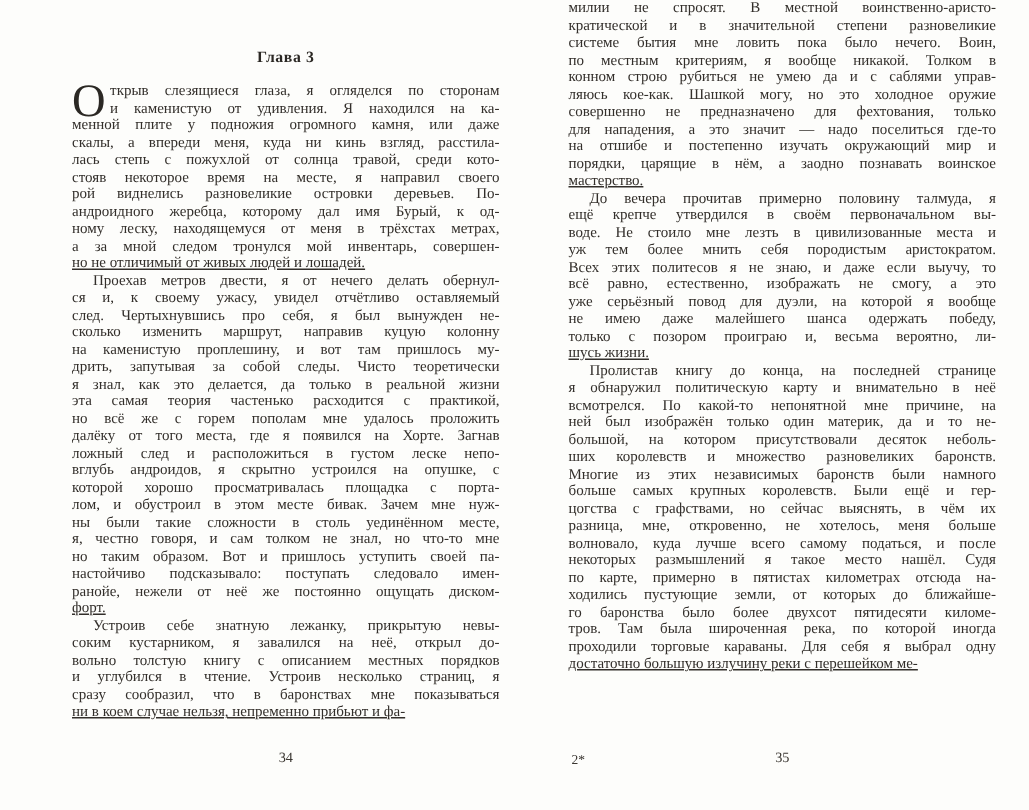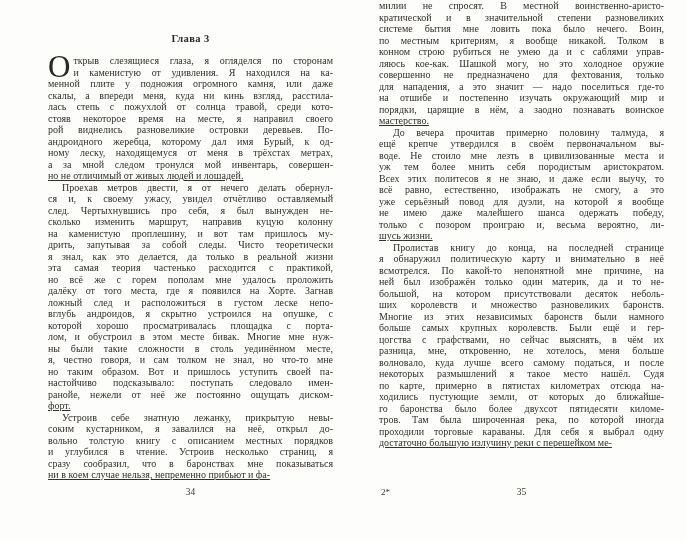--- a/index.html
+++ b/index.html
@@ -52,21 +52,21 @@
     float: left;
     font-size: 31px;
     line-height: 23px;
     height: 23px;
     padding-right: 3px;
     color: #2b2824;
   }
 
   .footer {
     position: absolute;
-    top: 486px;
+    top: 500px;
     left: 0;
     width: 100%;
     text-align: center;
     font-size: 9.5px;
     line-height: 12px;
     color: #3a3631;
   }
   .sig {
     position: absolute;
     left: 2px;
@@ -103,21 +103,21 @@
           <div class="line">сколько изменить маршрут, направив куцую колонну</div>
           <div class="line">на каменистую проплешину, и вот там пришлось му-</div>
           <div class="line">дрить, запутывая за собой следы. Чисто теоретически</div>
           <div class="line">я знал, как это делается, да только в реальной жизни</div>
           <div class="line">эта самая теория частенько расходится с практикой,</div>
           <div class="line">но всё же с горем пополам мне удалось проложить</div>
           <div class="line">далёку от того места, где я появился на Хорте. Загнав</div>
           <div class="line">ложный след и расположиться в густом леске непо-</div>
           <div class="line">вглубь андроидов, я скрытно устроился на опушке, с</div>
           <div class="line">которой хорошо просматривалась площадка с порта-</div>
-          <div class="line">лом, и обустроил в этом месте бивак. Многие мне нуж-</div>
+          <div class="line">лом, и обустроил в этом месте бивак. Зачем мне нуж-</div>
           <div class="line">ны были такие сложности в столь уединённом месте,</div>
           <div class="line">я, честно говоря, и сам толком не знал, но что-то мне</div>
           <div class="line">но таким образом. Вот и пришлось уступить своей па-</div>
           <div class="line">настойчиво подсказывало: поступать следовало имен-</div>
           <div class="line">ранойе, нежели от неё же постоянно ощущать диском-</div>
           <div class="line plast">форт.</div>
         </div>
         <div class="para indent">
           <div class="line pfirst">Устроив себе знатную лежанку, прикрытую невы-</div>
           <div class="line">соким кустарником, я завалился на неё, открыл до-</div>
@@ -129,21 +129,21 @@
       </div>
     <div class="footer">
       <span class="pagenum">34</span>
     </div>
   </div>
 
   <div class="page page-right">
     <div class="text-block">
         <div class="para">
           <div class="line pfirst">милии не спросят. В местной воинственно-аристо-</div>
-          <div class="line">кратической и в значительной степени разновеликих</div>
+          <div class="line">кратической и в значительной степени разновеликие</div>
           <div class="line">системе бытия мне ловить пока было нечего. Воин,</div>
           <div class="line">по местным критериям, я вообще никакой. Толком в</div>
           <div class="line">конном строю рубиться не умею да и с саблями управ-</div>
           <div class="line">ляюсь кое-как. Шашкой могу, но это холодное оружие</div>
           <div class="line">совершенно не предназначено для фехтования, только</div>
           <div class="line">для нападения, а это значит — надо поселиться где-то</div>
           <div class="line">на отшибе и постепенно изучать окружающий мир и</div>
           <div class="line">порядки, царящие в нём, а заодно познавать воинское</div>
           <div class="line plast">мастерство.</div>
         </div>

